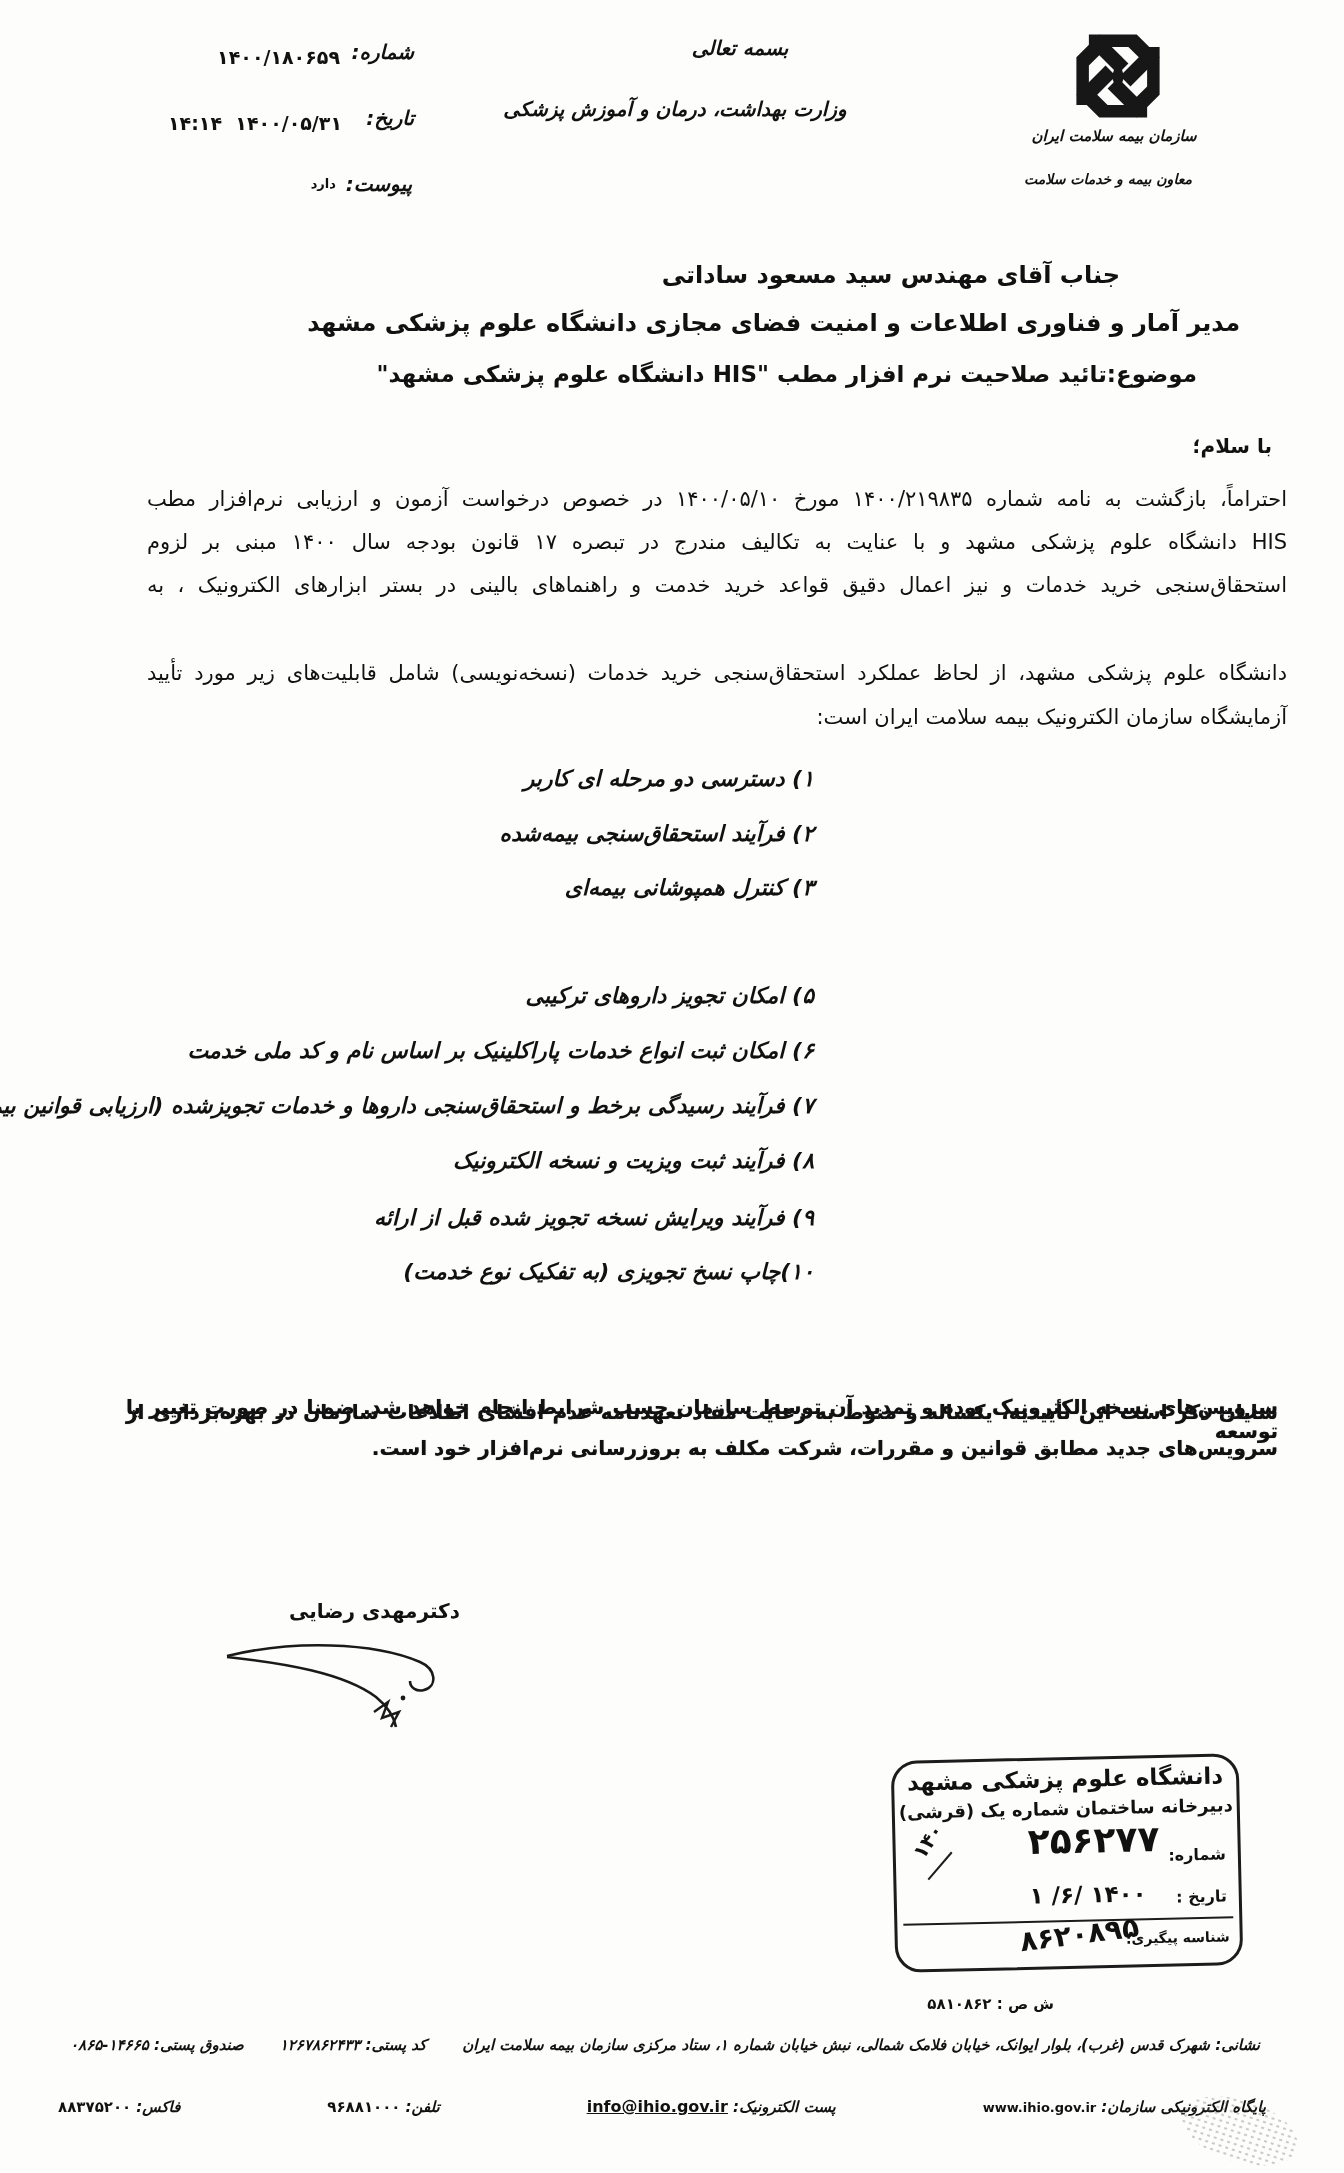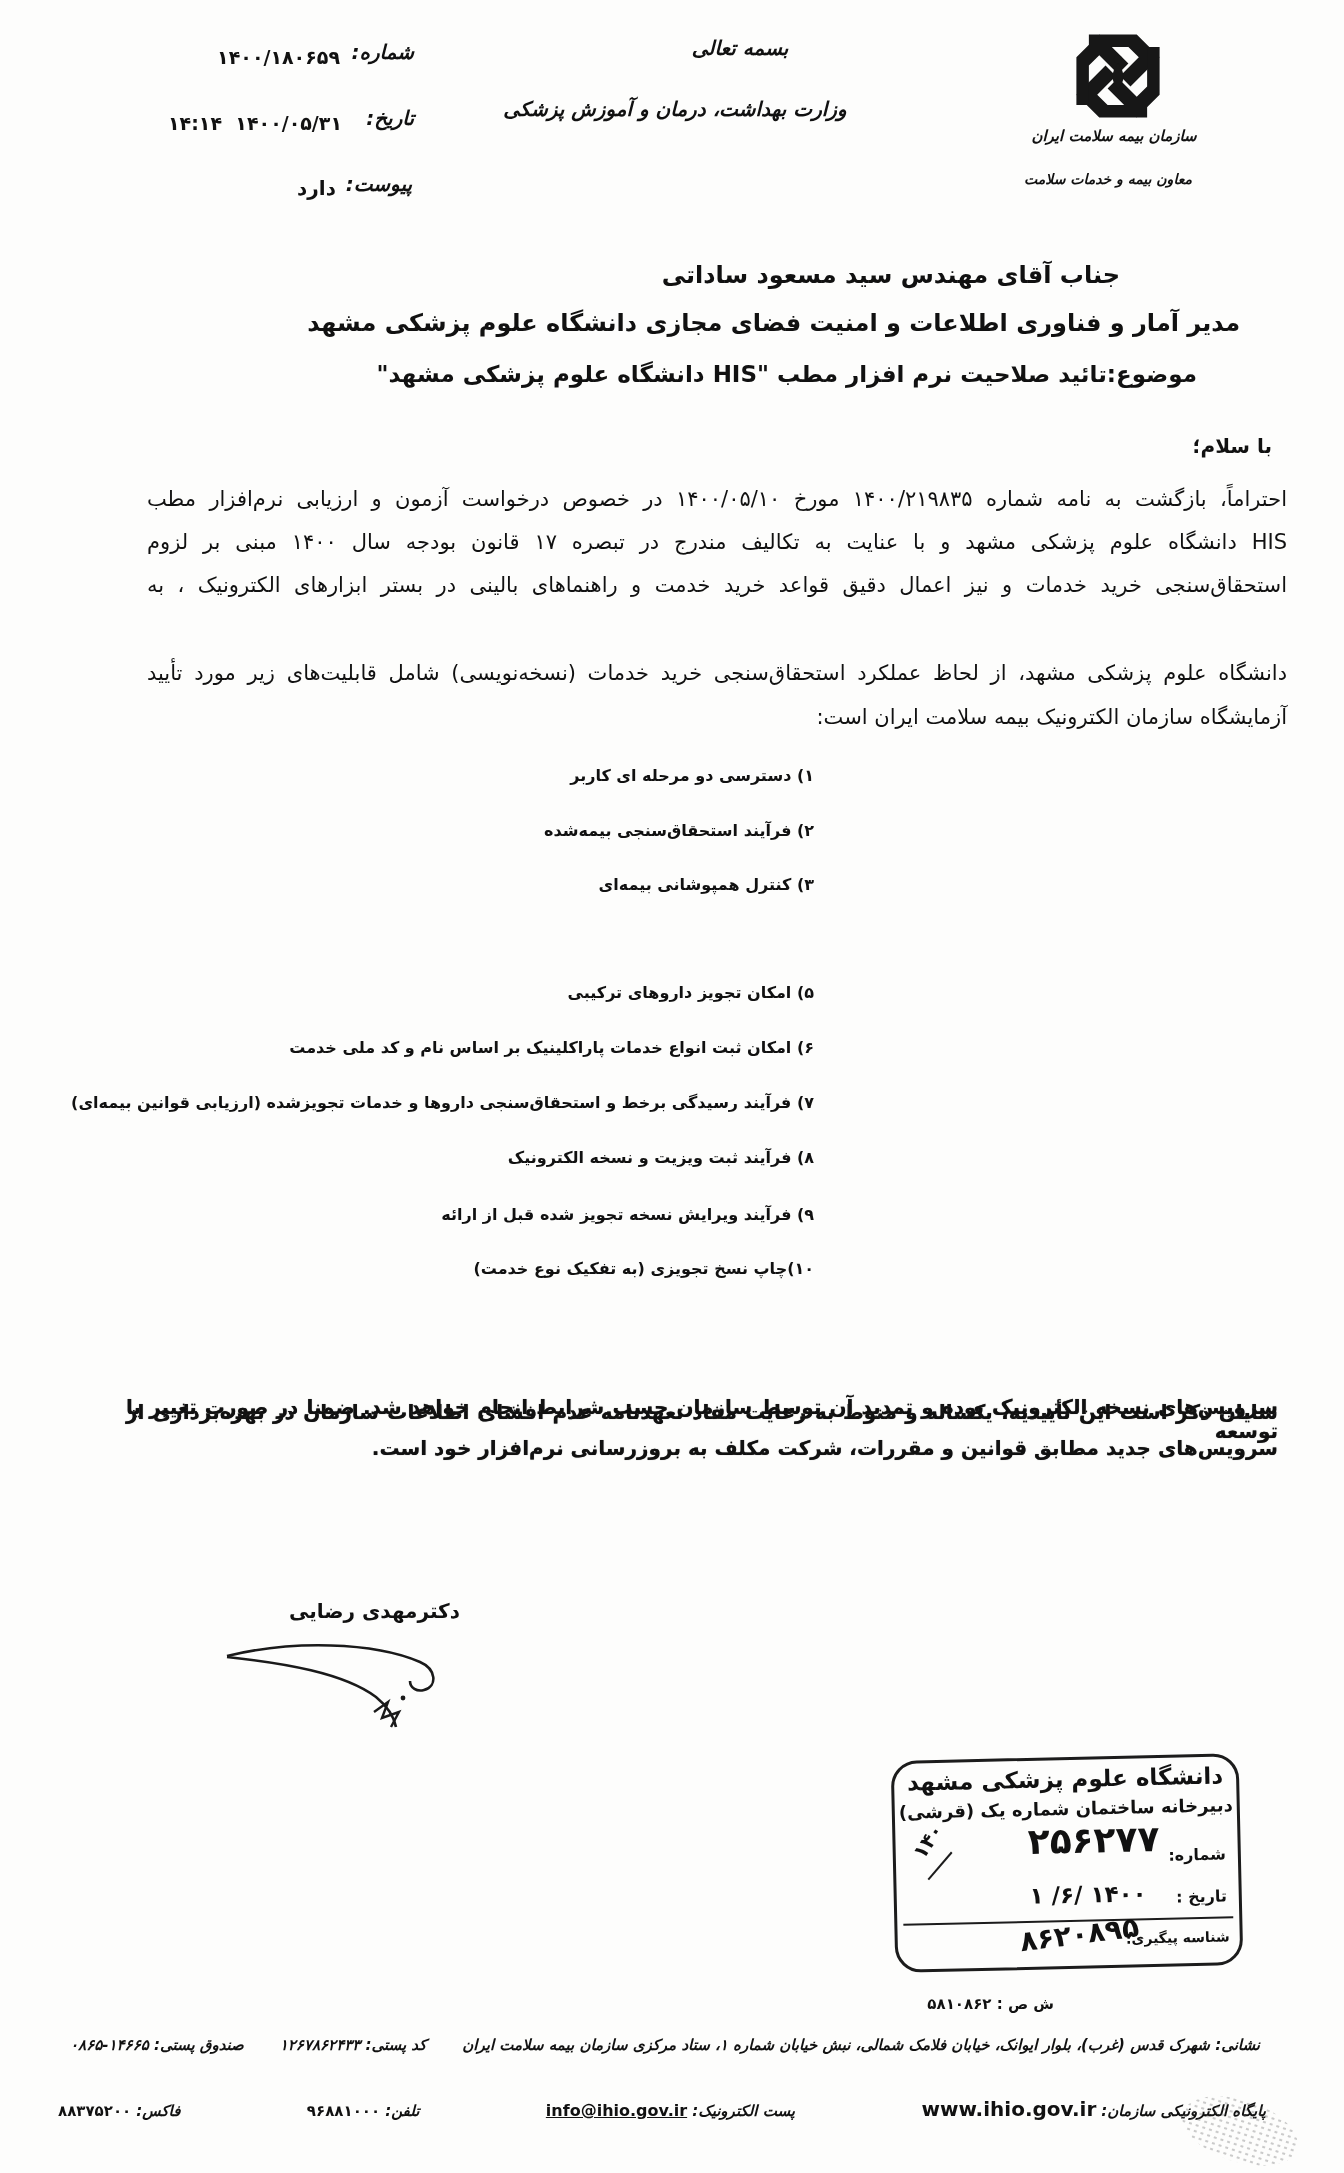--- a/index.html
+++ b/index.html
@@ -6,24 +6,24 @@
   .page{position:relative;width:1344px;height:2173px;background:#fdfdfc;overflow:hidden;
         font-family:"DejaVu Sans",sans-serif;color:#111;direction:rtl;}
   .abs{position:absolute;}
   .b{font-weight:700;}
   .calli{font-style:italic;font-weight:700;}
   .c{text-align:center;}
   .nw{white-space:nowrap;}
   .jl{text-align:justify;text-align-last:justify;}
   .rl{}
   .latin{direction:ltr;unicode-bidi:isolate;}.fs14{font-size:14px}.fs15{font-size:15px}.fs16{font-size:16px}
-  .fs17{font-size:20px}.fs18{font-size:18px}.fs19{font-size:19px}.fs20{font-size:20px}.fs23{font-size:23px}.fs24{font-size:24px}
+  .fs17{font-size:13px}.fs18{font-size:18px}.fs19{font-size:19px}.fs20{font-size:20px}.fs23{font-size:23px}.fs24{font-size:24px}
   .fs28{font-size:28px}.fs36{font-size:36px}
   .para{right:57px;width:1140px;font-size:21px;font-weight:400;line-height:26px;}
-  .listitem{right:530px;font-size:16px;font-weight:700;white-space:nowrap;direction:rtl;}
+  .listitem{right:530px;font-size:22px;font-weight:700;white-space:nowrap;direction:rtl;font-style:italic;}
   .closing{right:66px;width:1152px;font-size:20px;font-weight:700;text-shadow:0 0 .7px #444;}
   .stamp{left:893px;top:1757px;width:342px;height:206px;border:3px solid #1c1c1c;
          border-radius:26px;transform:rotate(-1.3deg);}
   .stamp .abs{position:absolute;}
   .divider{border-top:2.5px solid #1c1c1c;}
   .speck{opacity:.33;background-image:radial-gradient(#666 1.2px,transparent 1.8px);
          background-size:7px 6px;border-radius:50%;transform:rotate(18deg);}
   .underl{text-decoration:underline;}
 </style>
 </head>

